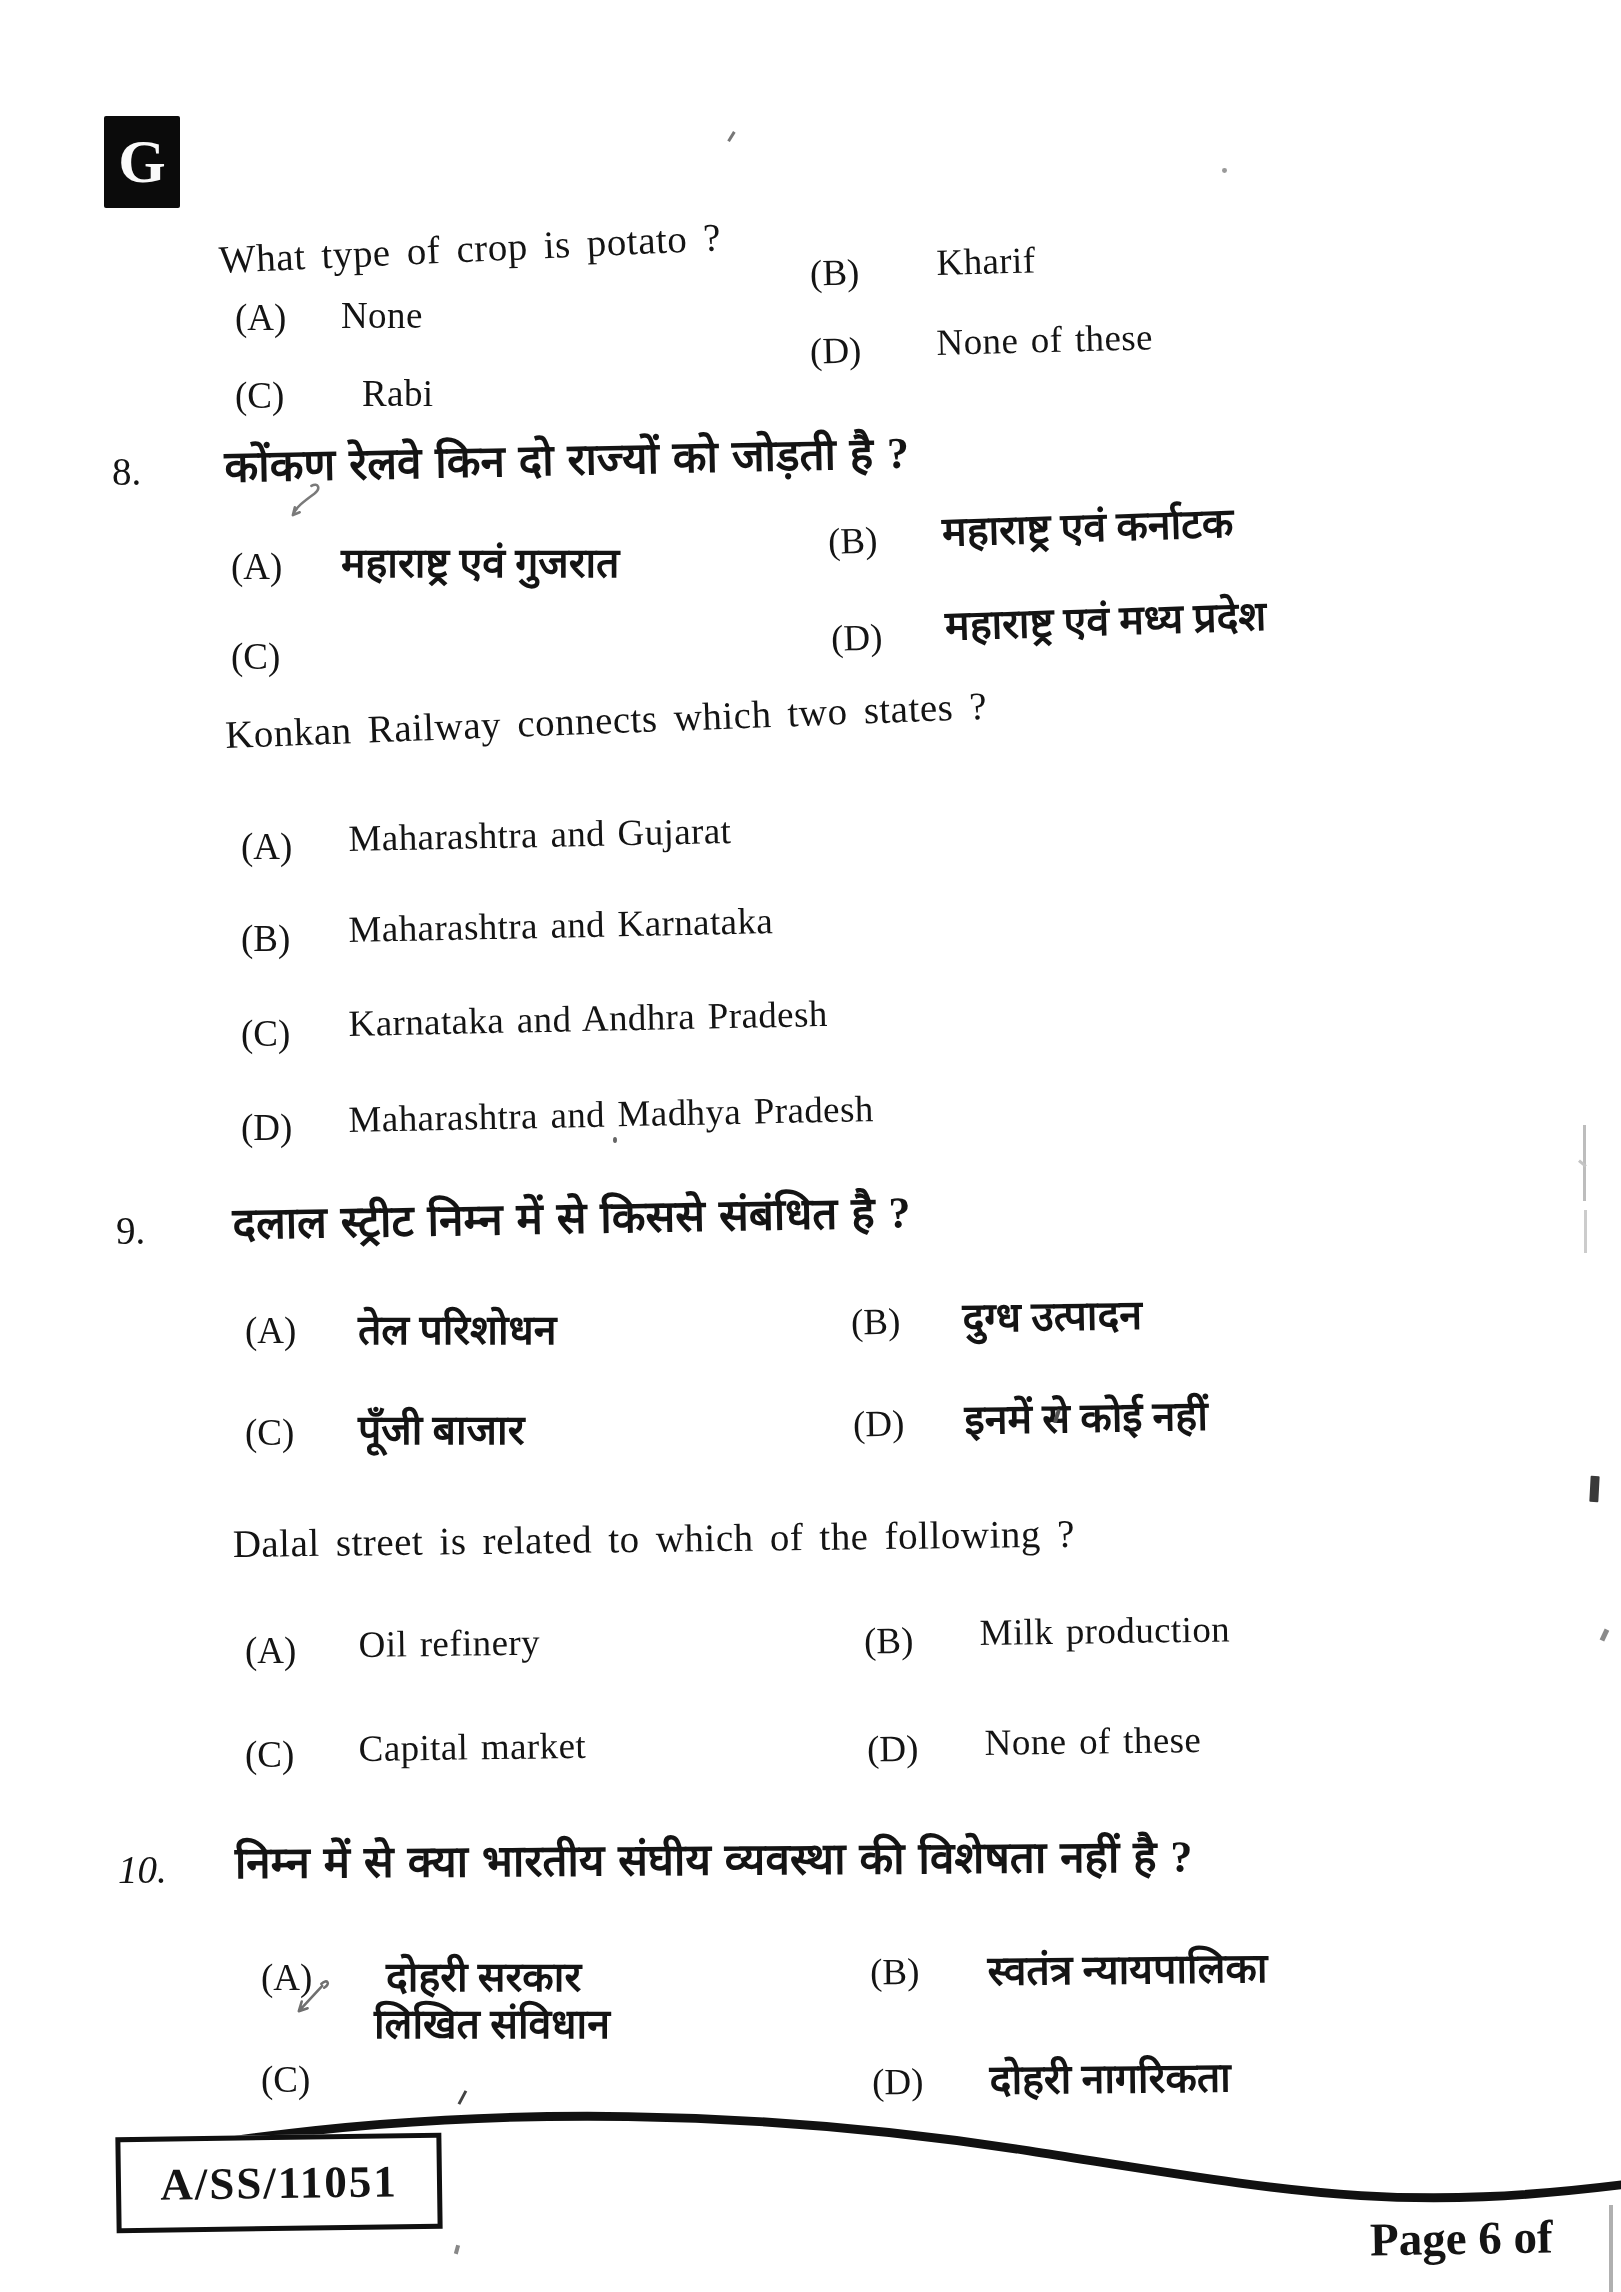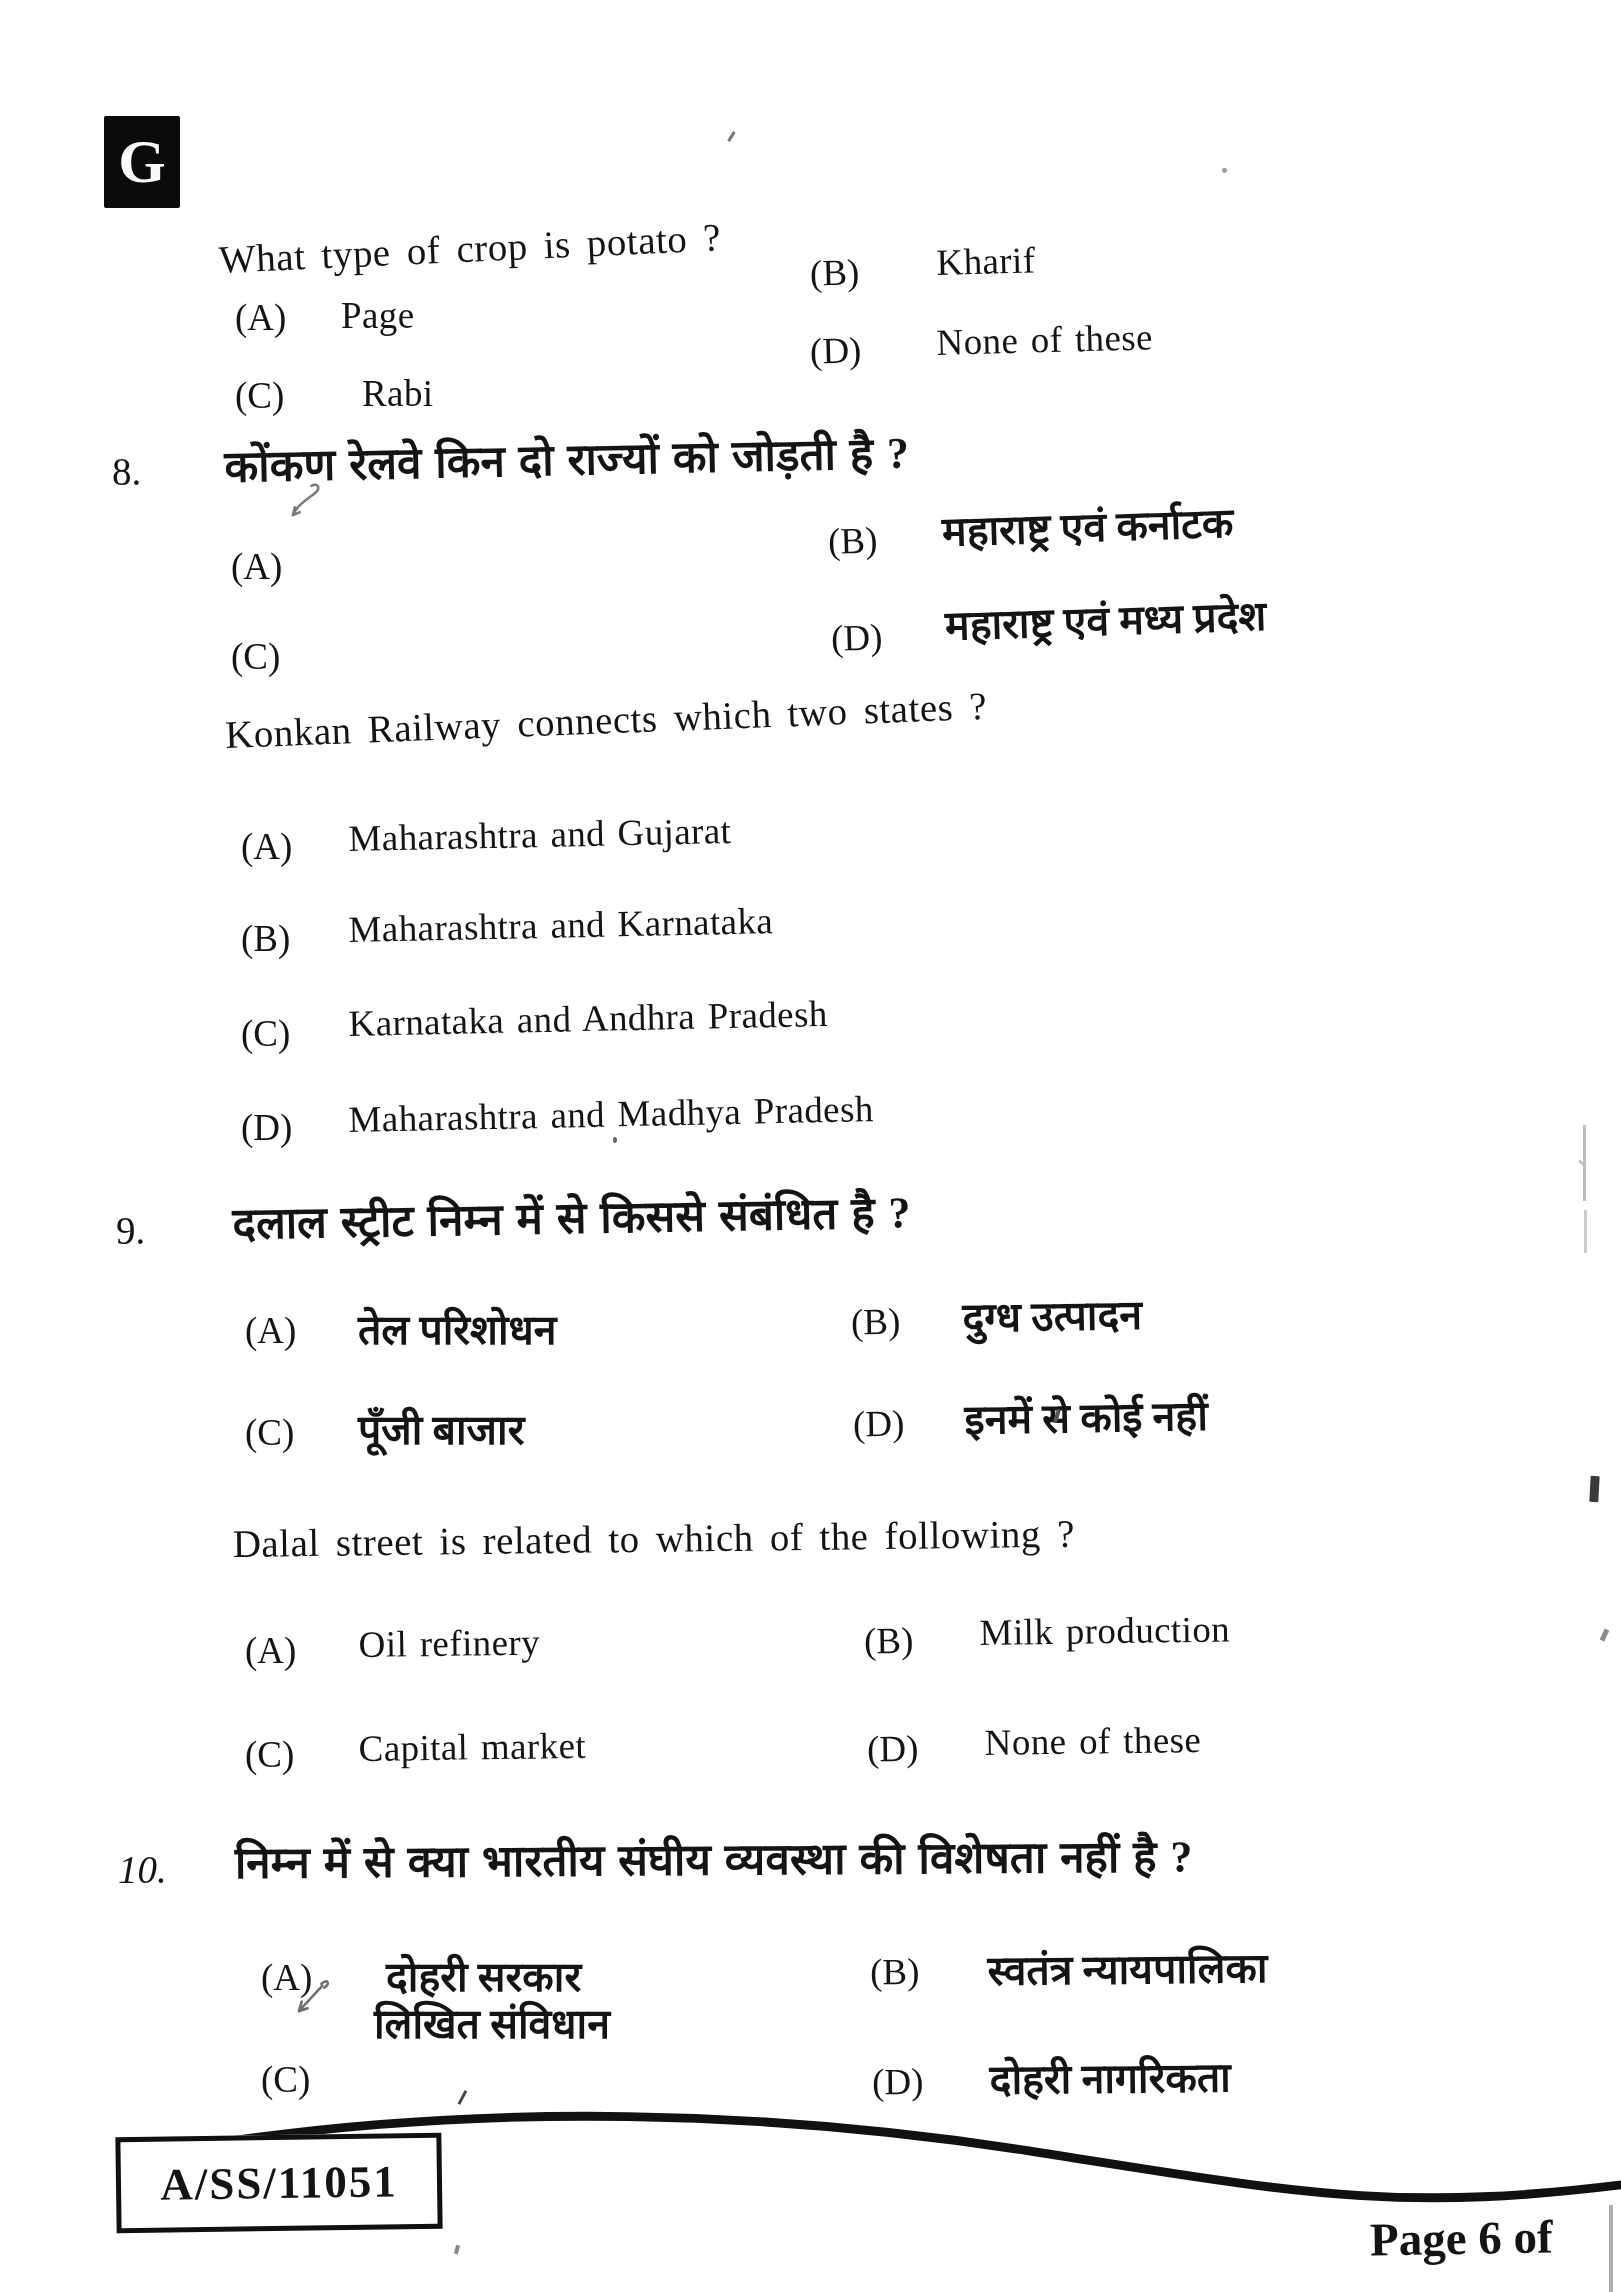--- a/index.html
+++ b/index.html
@@ -48,35 +48,36 @@
 
 <div class="page">
 
   <div class="abs badge">
     <span>G</span>
   </div>
 
   <div class="abs q-en" style="left:220px;top:237px;transform:rotate(-2.6deg);">What type of crop is potato ?</div>
 
   <span class="abs k" style="left:235px;top:296px;">(A)</span>
-  <span class="abs t-en" style="left:341px;top:294px;">Page</span>
+  <span class="abs t-en" style="left:341px;top:294px;">None</span>
 
   <span class="abs k" style="left:810px;top:251px;transform:rotate(-1.5deg);">(B)</span>
   <span class="abs t-en" style="left:937px;top:241px;transform:rotate(-1.5deg);">Kharif</span>
 
   <span class="abs k" style="left:235px;top:374px;">(C)</span>
   <span class="abs t-en" style="left:343px;top:372px;margin-left:19px;">Rabi</span>
 
   <span class="abs k" style="left:810px;top:329px;transform:rotate(-1.5deg);">(D)</span>
   <span class="abs t-en" style="left:937px;top:321px;transform:rotate(-1.5deg);">None of these</span>
 
   <span class="abs q-num" style="left:112px;top:449px;">8.</span>
   <div class="abs q-hi" style="left:225px;top:435px;transform:rotate(-1.2deg);">कोंकण रेलवे किन दो राज्यों को जोड़ती है ?</div>
 
   <span class="abs k" style="left:231px;top:545px;">(A)</span>
+  <span class="abs t-hi" style="left:341px;top:533px;">महाराष्ट्र एवं गुजरात</span>
 
   <span class="abs k" style="left:828px;top:519px;transform:rotate(-1.8deg);">(B)</span>
   <span class="abs t-hi" style="left:943px;top:502px;transform:rotate(-1.8deg);">महाराष्ट्र एवं कर्नाटक</span>
 
   <span class="abs k" style="left:231px;top:635px;">(C)</span>
 
   <span class="abs k" style="left:831px;top:616px;transform:rotate(-1.8deg);">(D)</span>
   <span class="abs t-hi" style="left:946px;top:596px;transform:rotate(-1.8deg);">महाराष्ट्र एवं मध्य प्रदेश</span>
 
   <div class="abs q-en" style="left:226px;top:712px;transform:rotate(-2.2deg);">Konkan Railway connects which two states ?</div>

